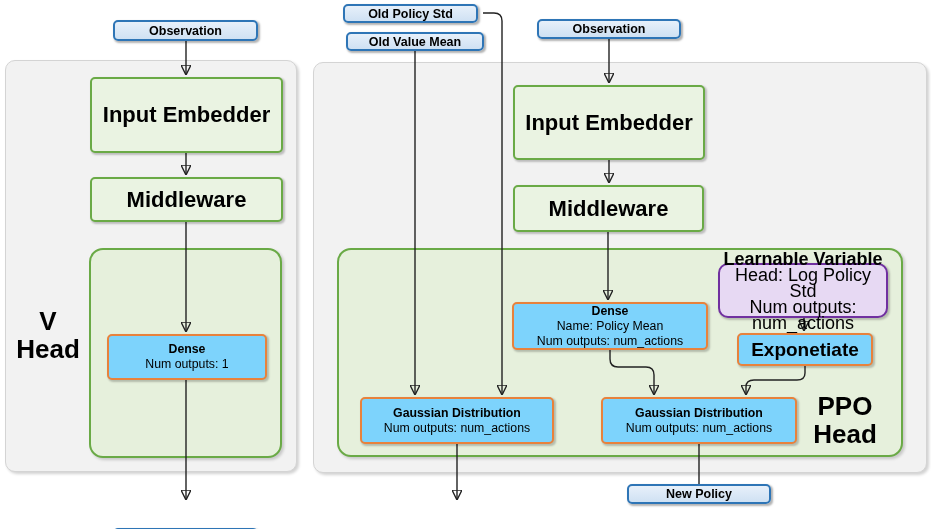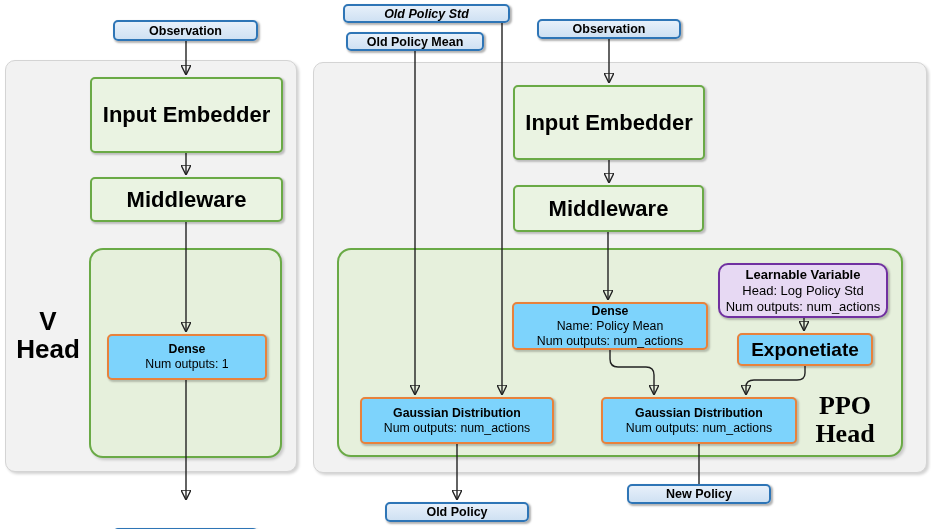--- a/index.html
+++ b/index.html
@@ -28,21 +28,21 @@
     font-weight:bold;font-size:22px;
     box-shadow:1.5px 1.5px 2px rgba(0,0,0,0.22);
   }
   .orange{
     background:#7dd3fc;border:2.4px solid #e8823c;border-radius:5px;
     font-size:12.3px;line-height:15px;
     box-shadow:1.5px 1.5px 2px rgba(0,0,0,0.22);
   }
   .purple{
     background:#e7d9f3;border:2.8px solid #7030a0;border-radius:10px;
-    font-size:13px;line-height:16px;
+    font-size:18px;line-height:16px;
     box-shadow:1.5px 1.5px 2px rgba(0,0,0,0.22);
   }
   .t-bold{font-weight:bold;}
   .head-label{
     font-size:26px;font-weight:bold;line-height:28px;text-align:center;
     letter-spacing:0px;
   }
   .exp-label{font-size:19px;font-weight:bold;}
   svg.wires{position:absolute;left:0;top:0;pointer-events:none;}
   svg.wires path{fill:none;stroke:#222;stroke-width:1.4px;}
@@ -98,26 +98,26 @@
 
   <div class="abs node orange" style="left:107px;top:334px;width:160px;height:46px;">
     <span class="t-bold">Dense</span>
     <span>Num outputs: 1</span>
   </div>
 
   <div class="abs node blue" style="left:113px;top:528px;width:145px;height:20px;">
     <span>State Value</span>
   </div>
 
-  <div class="abs node blue" style="left:343px;top:4px;width:167px;height:19px;font-style:italic;">
+  <div class="abs node blue" style="left:343px;top:4px;width:135px;height:19px;">
     <span>Old Policy Std</span>
   </div>
 
   <div class="abs node blue" style="left:346px;top:32px;width:138px;height:19px;">
-    <span>Old Policy Mean</span>
+    <span>Old Value Mean</span>
   </div>
 
   <div class="abs node blue" style="left:537px;top:19px;width:144px;height:20px;">
     <span>Observation</span>
   </div>
 
   <div class="abs node green-box" style="left:513px;top:85px;width:192px;height:75px;">
     <span>Input Embedder</span>
   </div>
 
@@ -144,26 +144,23 @@
   <div class="abs node orange" style="left:360px;top:397px;width:194px;height:47px;">
     <span class="t-bold">Gaussian Distribution</span>
     <span>Num outputs: num_actions</span>
   </div>
 
   <div class="abs node orange" style="left:601px;top:397px;width:196px;height:47px;">
     <span class="t-bold">Gaussian Distribution</span>
     <span>Num outputs: num_actions</span>
   </div>
 
-  <div class="abs head-label" style="left:801px;top:392px;width:88px;font-family:Liberation Serif, serif;">
+  <div class="abs head-label" style="left:801px;top:392px;width:88px;">
     <div>PPO</div>
     <div>Head</div>
   </div>
 
-  <div class="abs node blue" style="left:385px;top:502px;width:144px;height:20px;">
-    <span>Old Policy</span>
-  </div>
 
   <div class="abs node blue" style="left:627px;top:484px;width:144px;height:20px;">
     <span>New Policy</span>
   </div>
 
 </div>
 
 </body></html>

